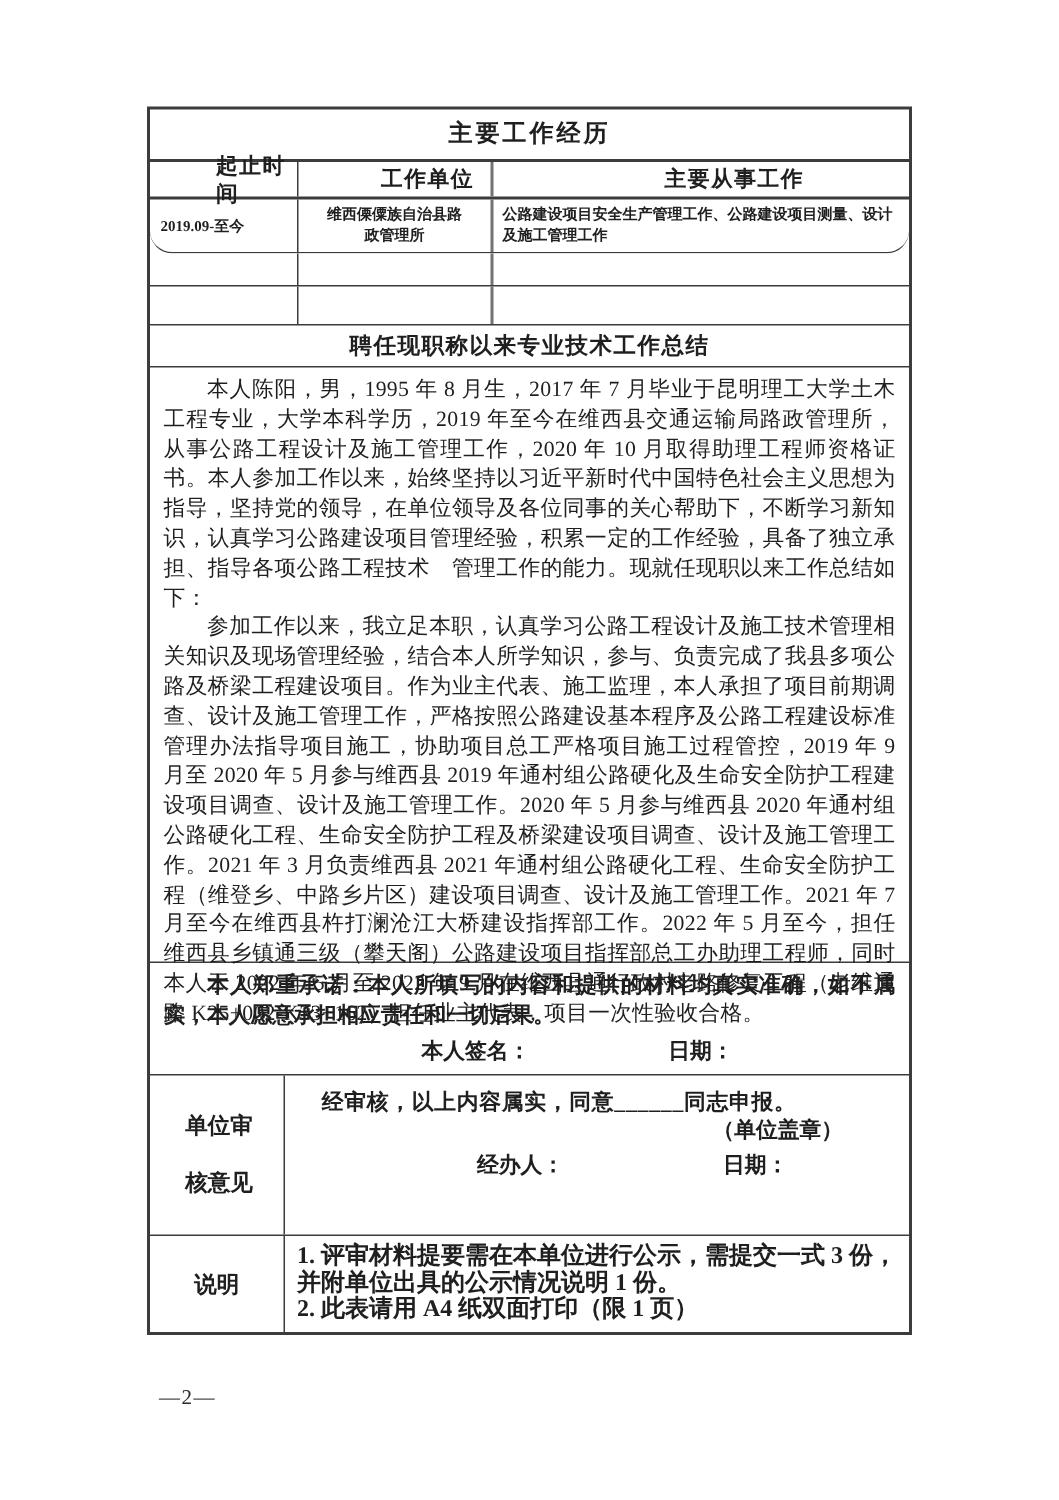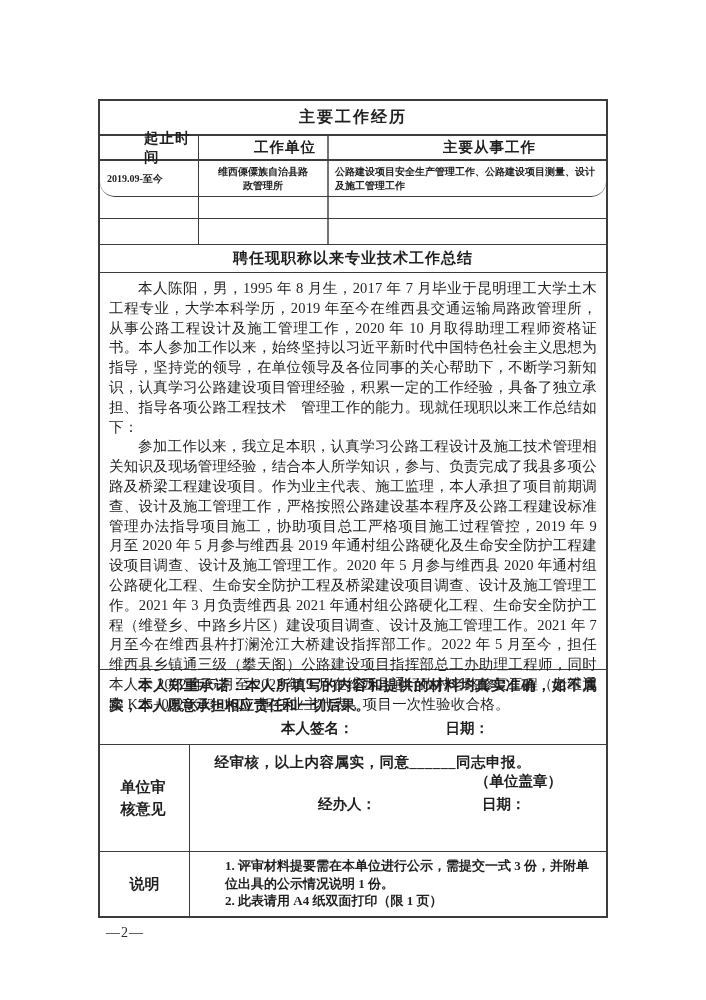--- a/index.html
+++ b/index.html
@@ -6,21 +6,21 @@
   html,body { width:706px; height:1000px; }
   body {
     position:relative;
     width:706px; height:1000px;
     background:#ffffff;
     font-family:"Liberation Serif","DejaVu Serif",serif;
     color:#1f1f1f;
     overflow:hidden;
   }
   .tbl {
-    position:absolute; left:98px; top:99px; width:510px;
+    position:absolute; left:98px; top:71px; width:510px;
     border:2px solid #3c3c3c; background:#fff;
   }
   .row { display:flex; width:100%; border-bottom:1px solid #3c3c3c; }
   .row:last-child { border-bottom:none; }
   .row.thick { border-bottom:2px solid #3c3c3c; }
 
   
   .c1 { width:98px; }
   .c2 { width:129px; border-left:1px solid #3c3c3c; }
   .c3 { flex:1; border-left:2px solid #737373; }
@@ -57,34 +57,34 @@
   .sig-line { display:flex; margin-top:4px; font-size:14.5px; font-weight:bold; }
   .sig-line .sig { margin-left:172px; }
   .sig-line .date { margin-left:92px; }
 
   
   .lbl {
     width:90px; border-right:1px solid #3c3c3c;
     display:flex; align-items:center; justify-content:center;
     font-size:15px; font-weight:bold;
   }
-  .lbl .wrap3 { display:inline-block; width:48px; text-align:left; line-height:22px; }
+  .lbl .wrap3 { display:inline-block; width:48px; text-align:right; line-height:38px; }
   .bodycell { flex:1; }
 
   .review-row { height:107px; }
   .review-body { padding:8px 10px 0 10px; font-size:14.5px; font-weight:bold; }
   .review-body .stmt { text-indent:1em; letter-spacing:0.5px; }
   .review-body .stamp { text-align:right; padding-right:34px; }
   .review-body .handler { display:flex; margin-top:4px; }
   .review-body .handler .h { margin-left:118px; }
   .review-body .handler .d { margin-left:106px; }
 
   .notes-row { height:64px; }
   .notes-row .lbl .wrap2 { display:inline-block; text-align:center; }
-  .notes-body { padding:5px 8px 0 8px; font-size:13px; font-weight:bold; line-height:17.5px;margin-left:27px; }
+  .notes-body { padding:5px 8px 0 8px; font-size:16px; font-weight:bold; line-height:17.5px; }
 
   .page-num {
     position:absolute; left:106px; top:925px;
     font-size:14px; letter-spacing:1px; color:#2a2a2a;
   }
 </style>
 </head>
 <body>
 
 <div class="tbl">

